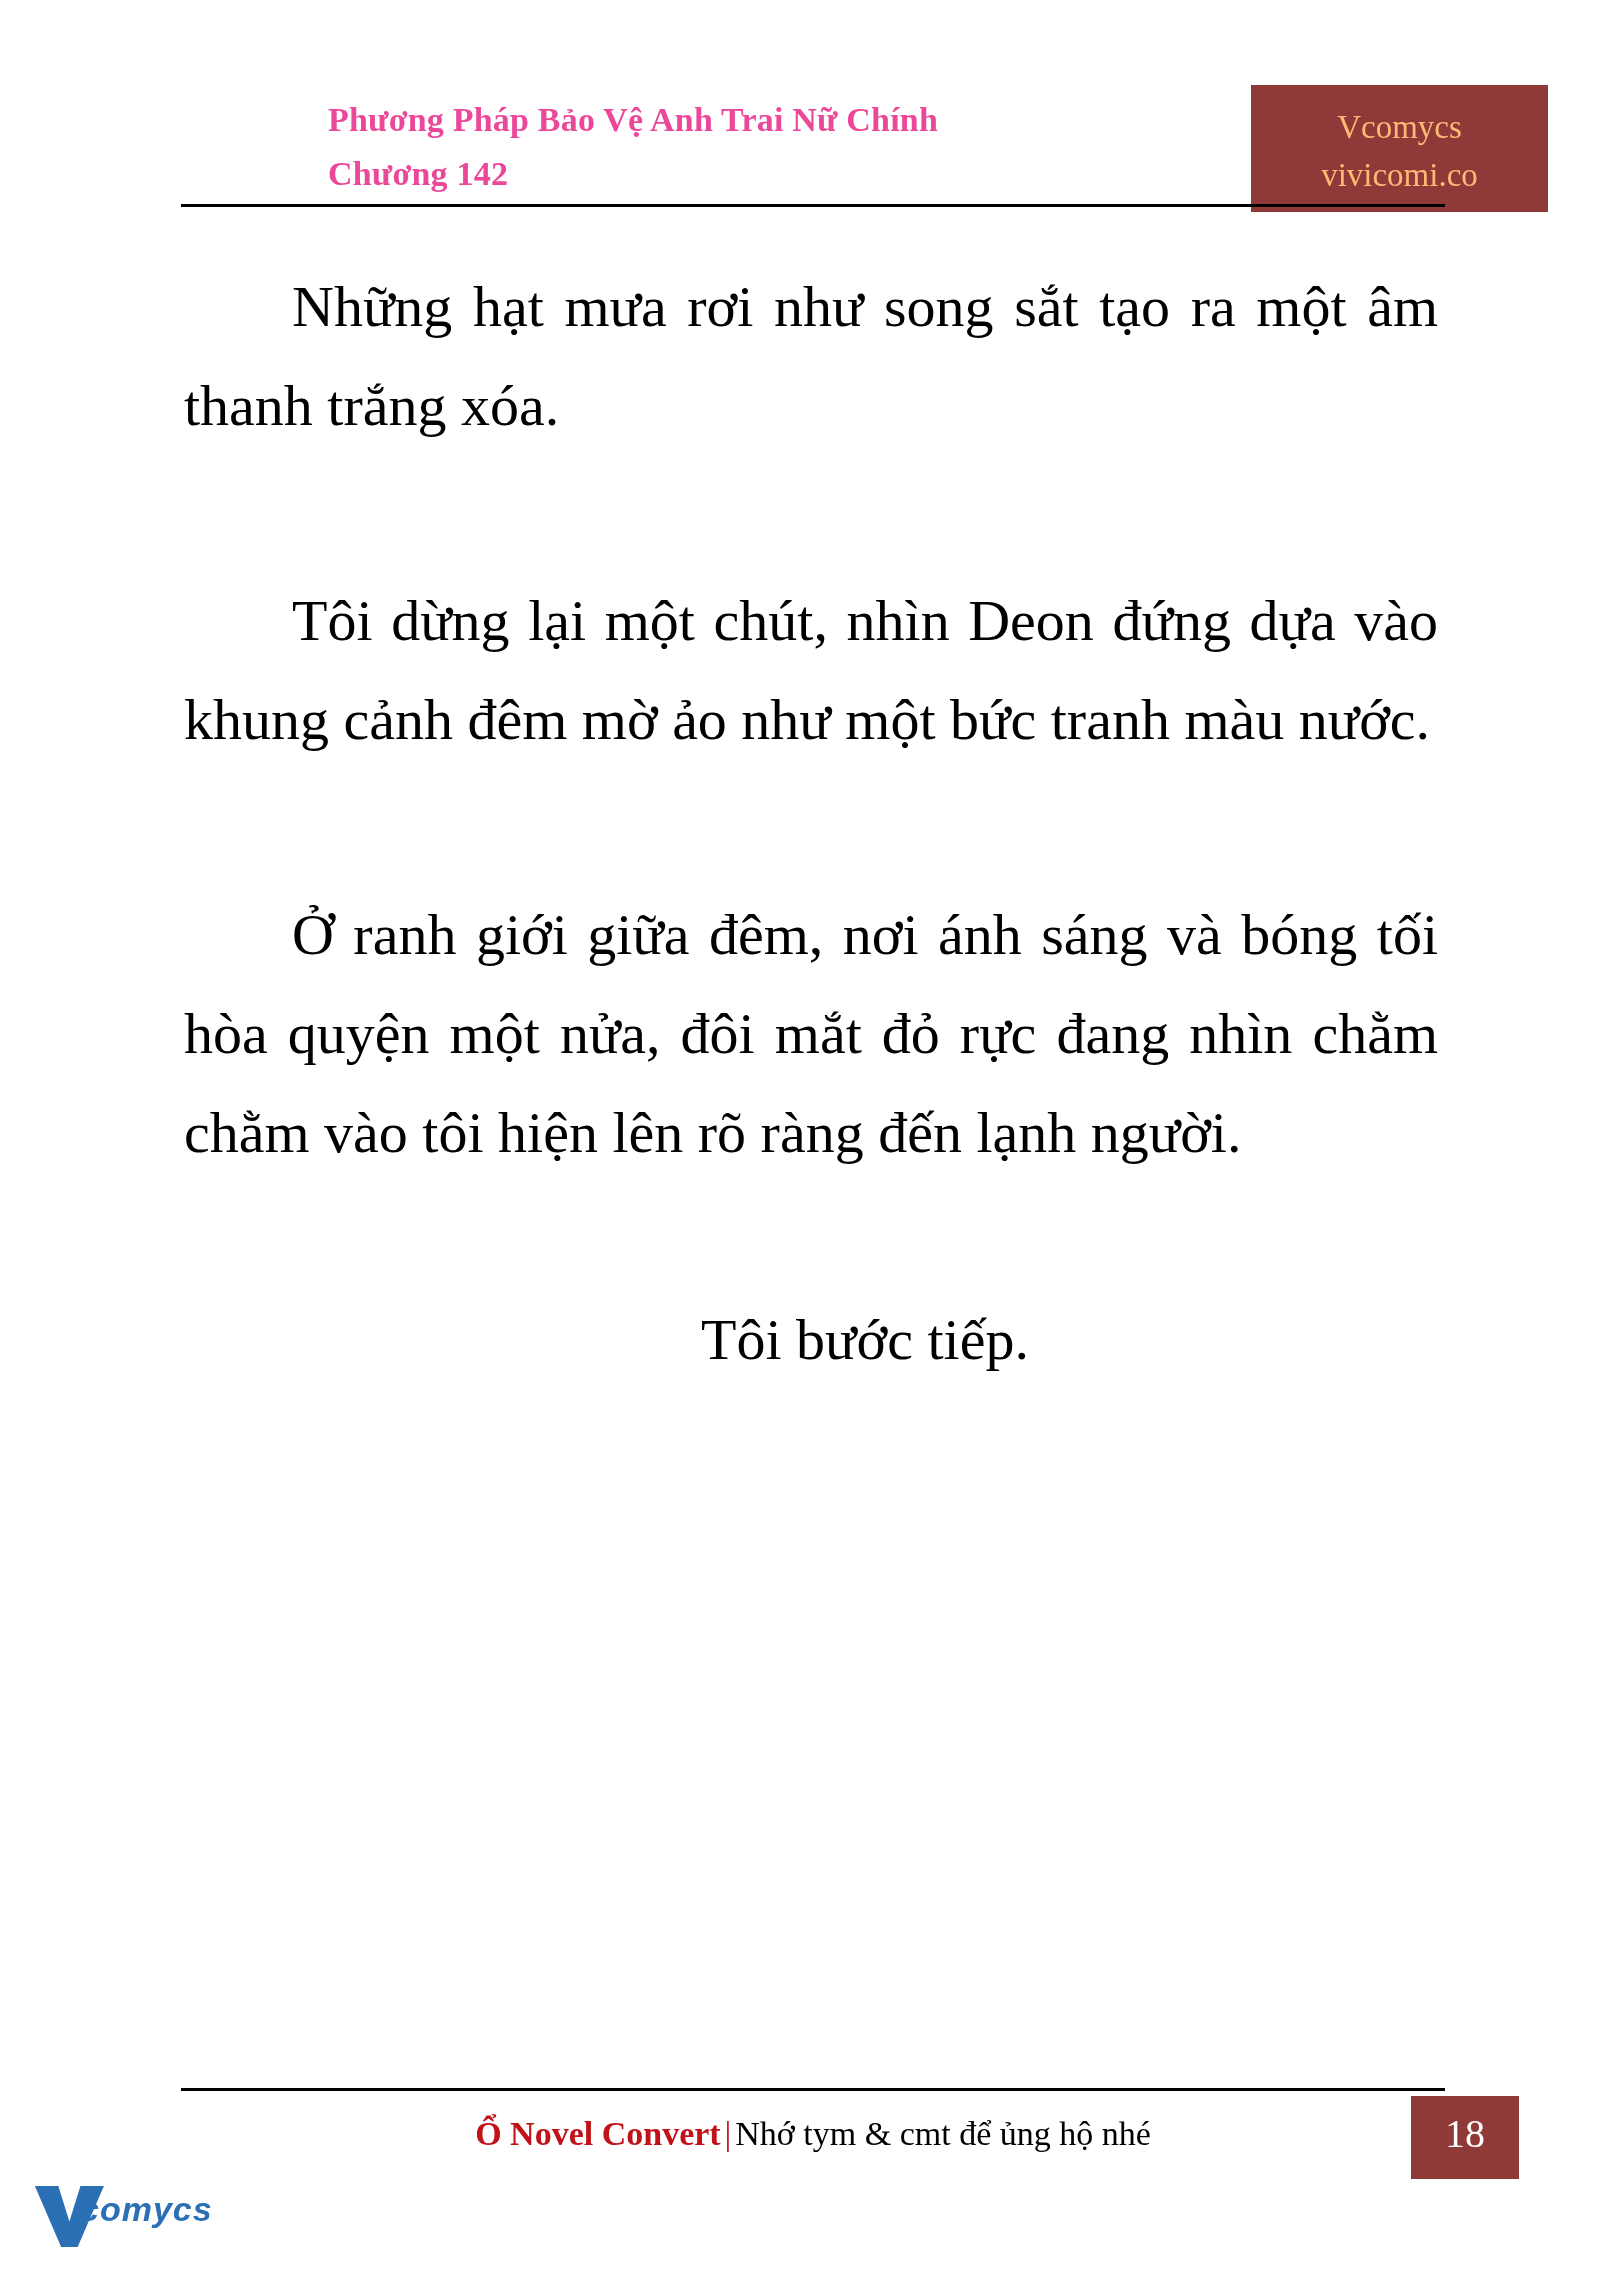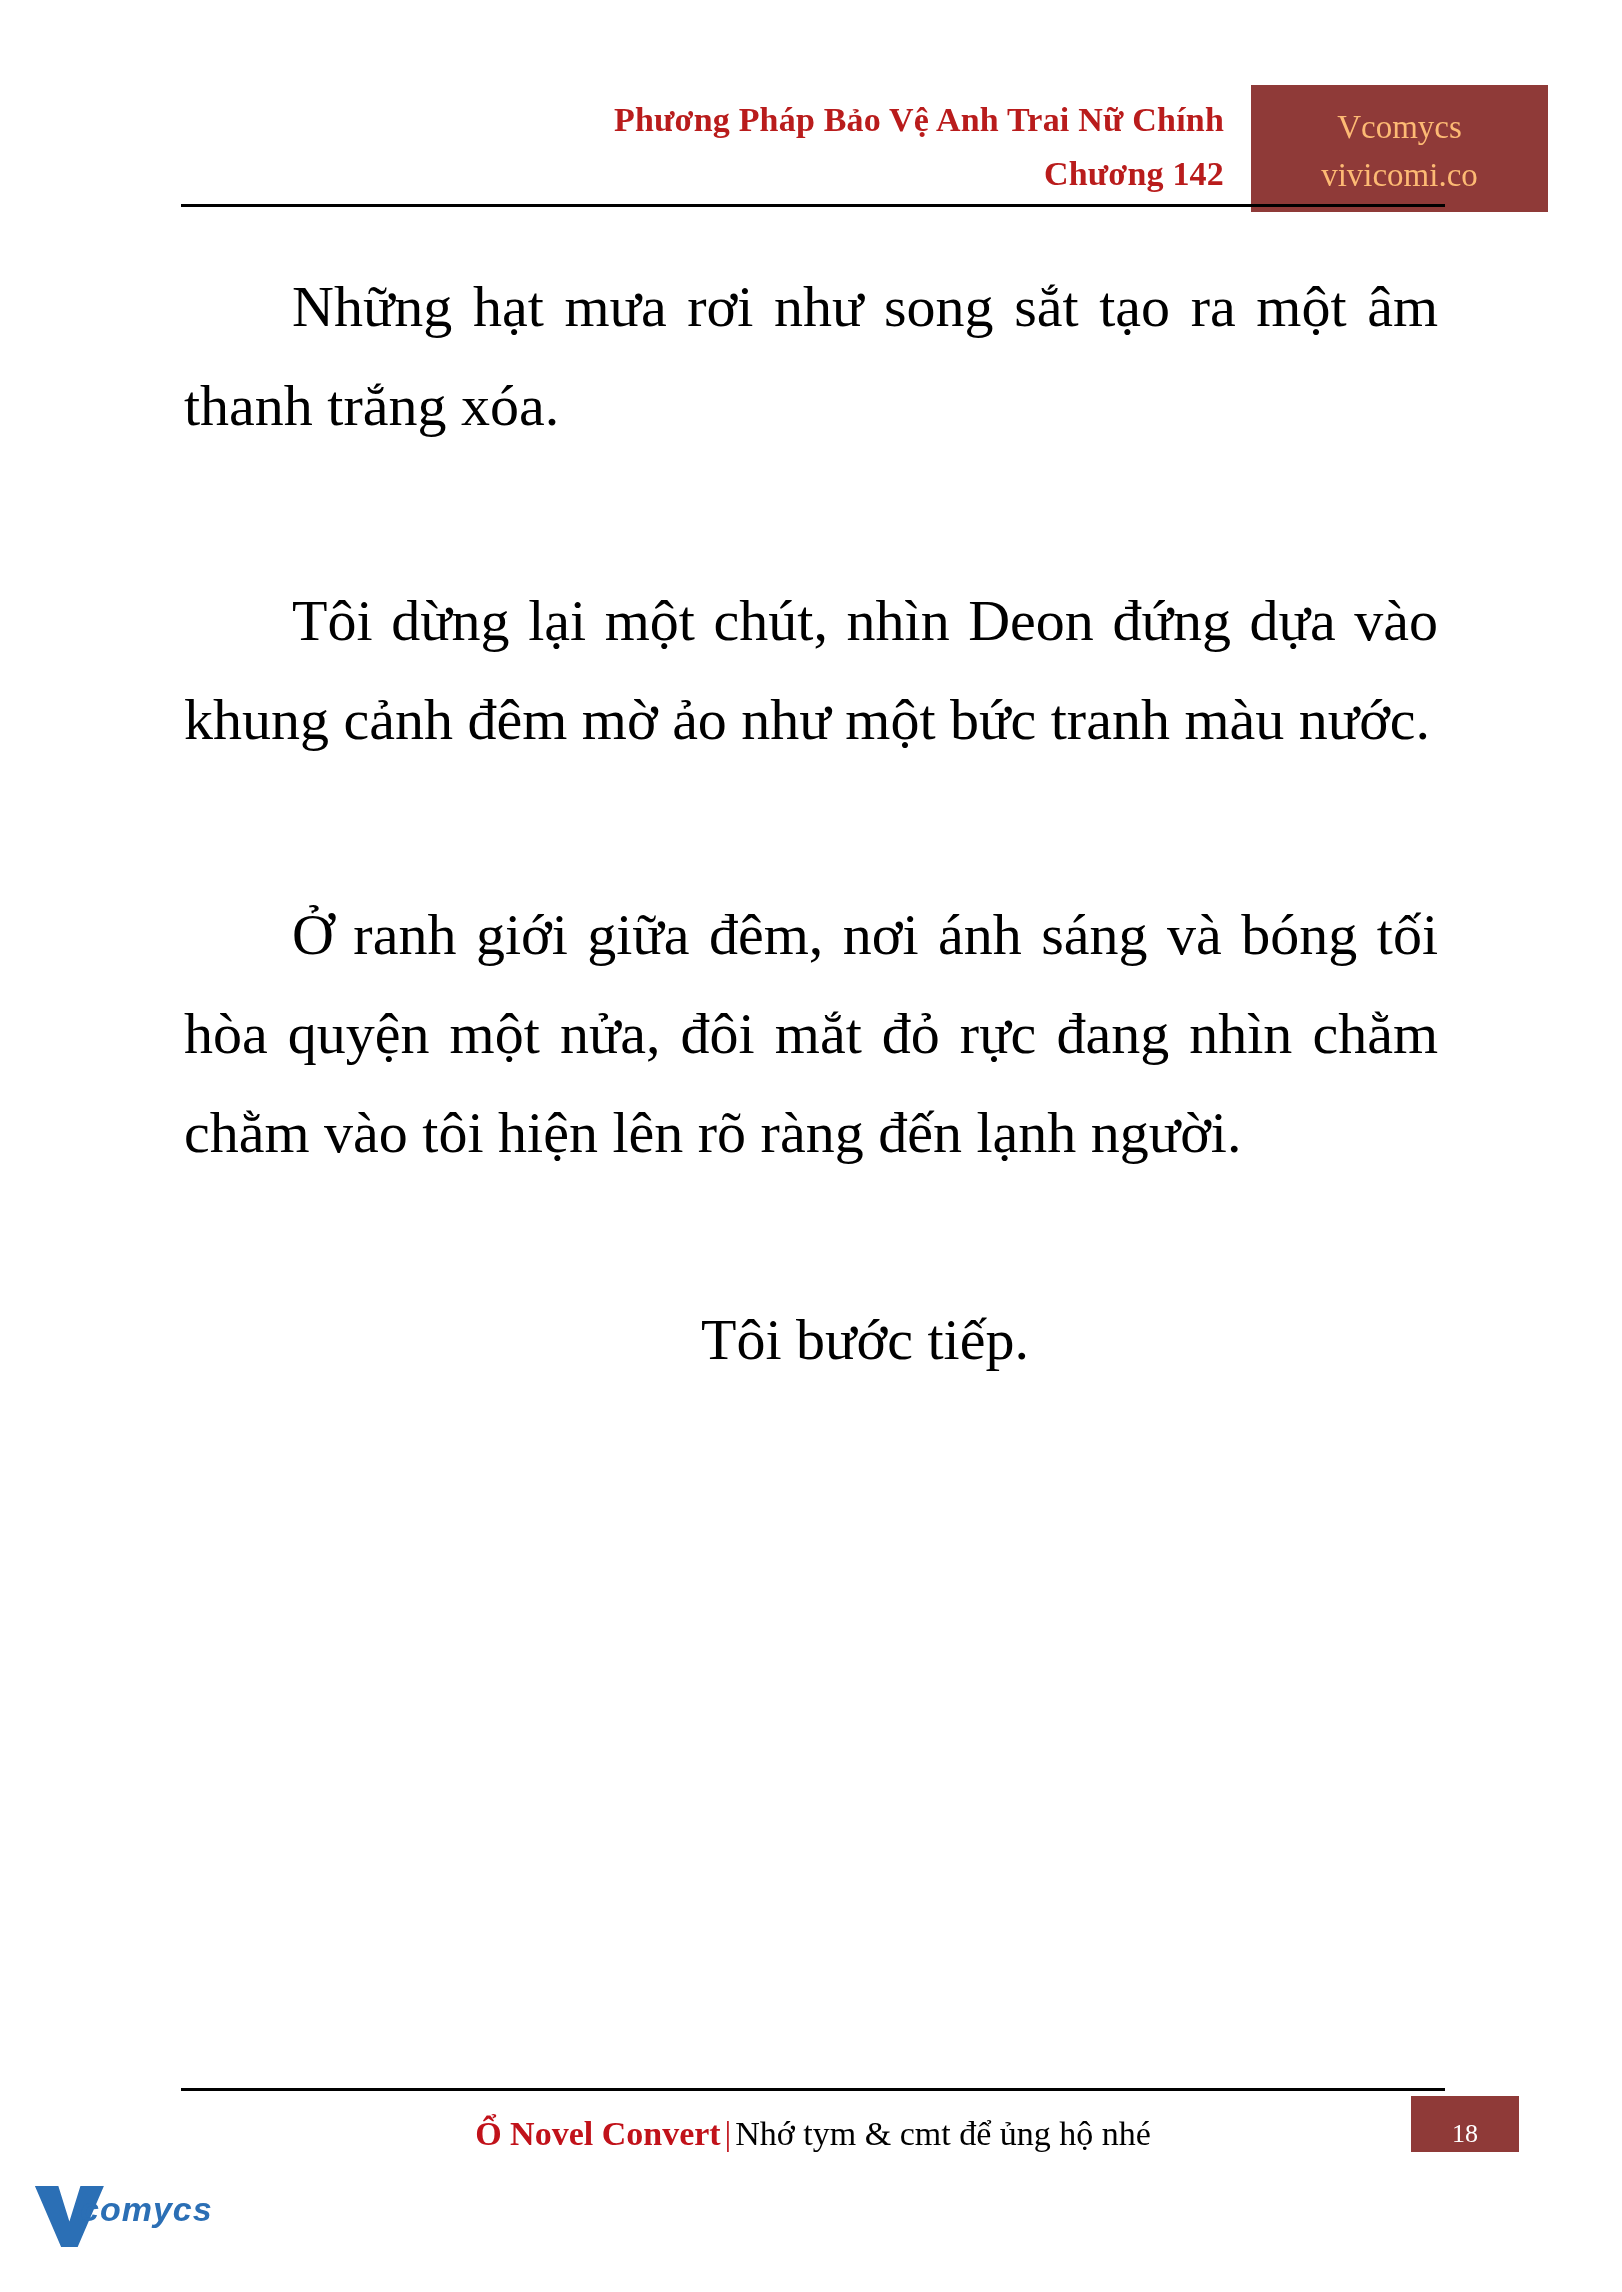--- a/index.html
+++ b/index.html
@@ -34,30 +34,30 @@
   .header-rule {
     position: absolute;
     left: 0;
     top: 111px;
     width: 1264px;
     height: 2.9px;
     background: #000000;
   }
   .header-title {
     position: absolute;
-    left: 131px;
+    left: 147px;
     top: 0px;
     width: 912px;
-    text-align: right;
+    text-align: left;
     font-family: "Liberation Serif", serif;
     font-weight: bold;
     font-size: 34px;
     line-height: 54px;
     letter-spacing: 0.2px;
-    color: #b91c1c;
+    color: #ec4899;
     white-space: pre-line;
   }
   .header-badge {
     position: absolute;
     left: 1070px;
     top: -7.8px;
     width: 297px;
     height: 127px;
     background: #8f3a38;
   }
@@ -137,25 +137,25 @@
   }
   .footer-note {
     color: #000000;
     text-align: right;
   }
   .footer-page {
     position: absolute;
     left: 1230px;
     top: 7.8px;
     width: 108px;
-    height: 56px;
+    height: 83px;
     background: #8f3a38;
     color: #ffffff;
     font-family: "Liberation Serif", serif;
-    font-size: 26px;
+    font-size: 40px;
     line-height: 76px;
     text-align: center;
   }
 
   
   .watermark {
     position: absolute;
     left: 29px;
     top: 2184px;
     width: 245px;

